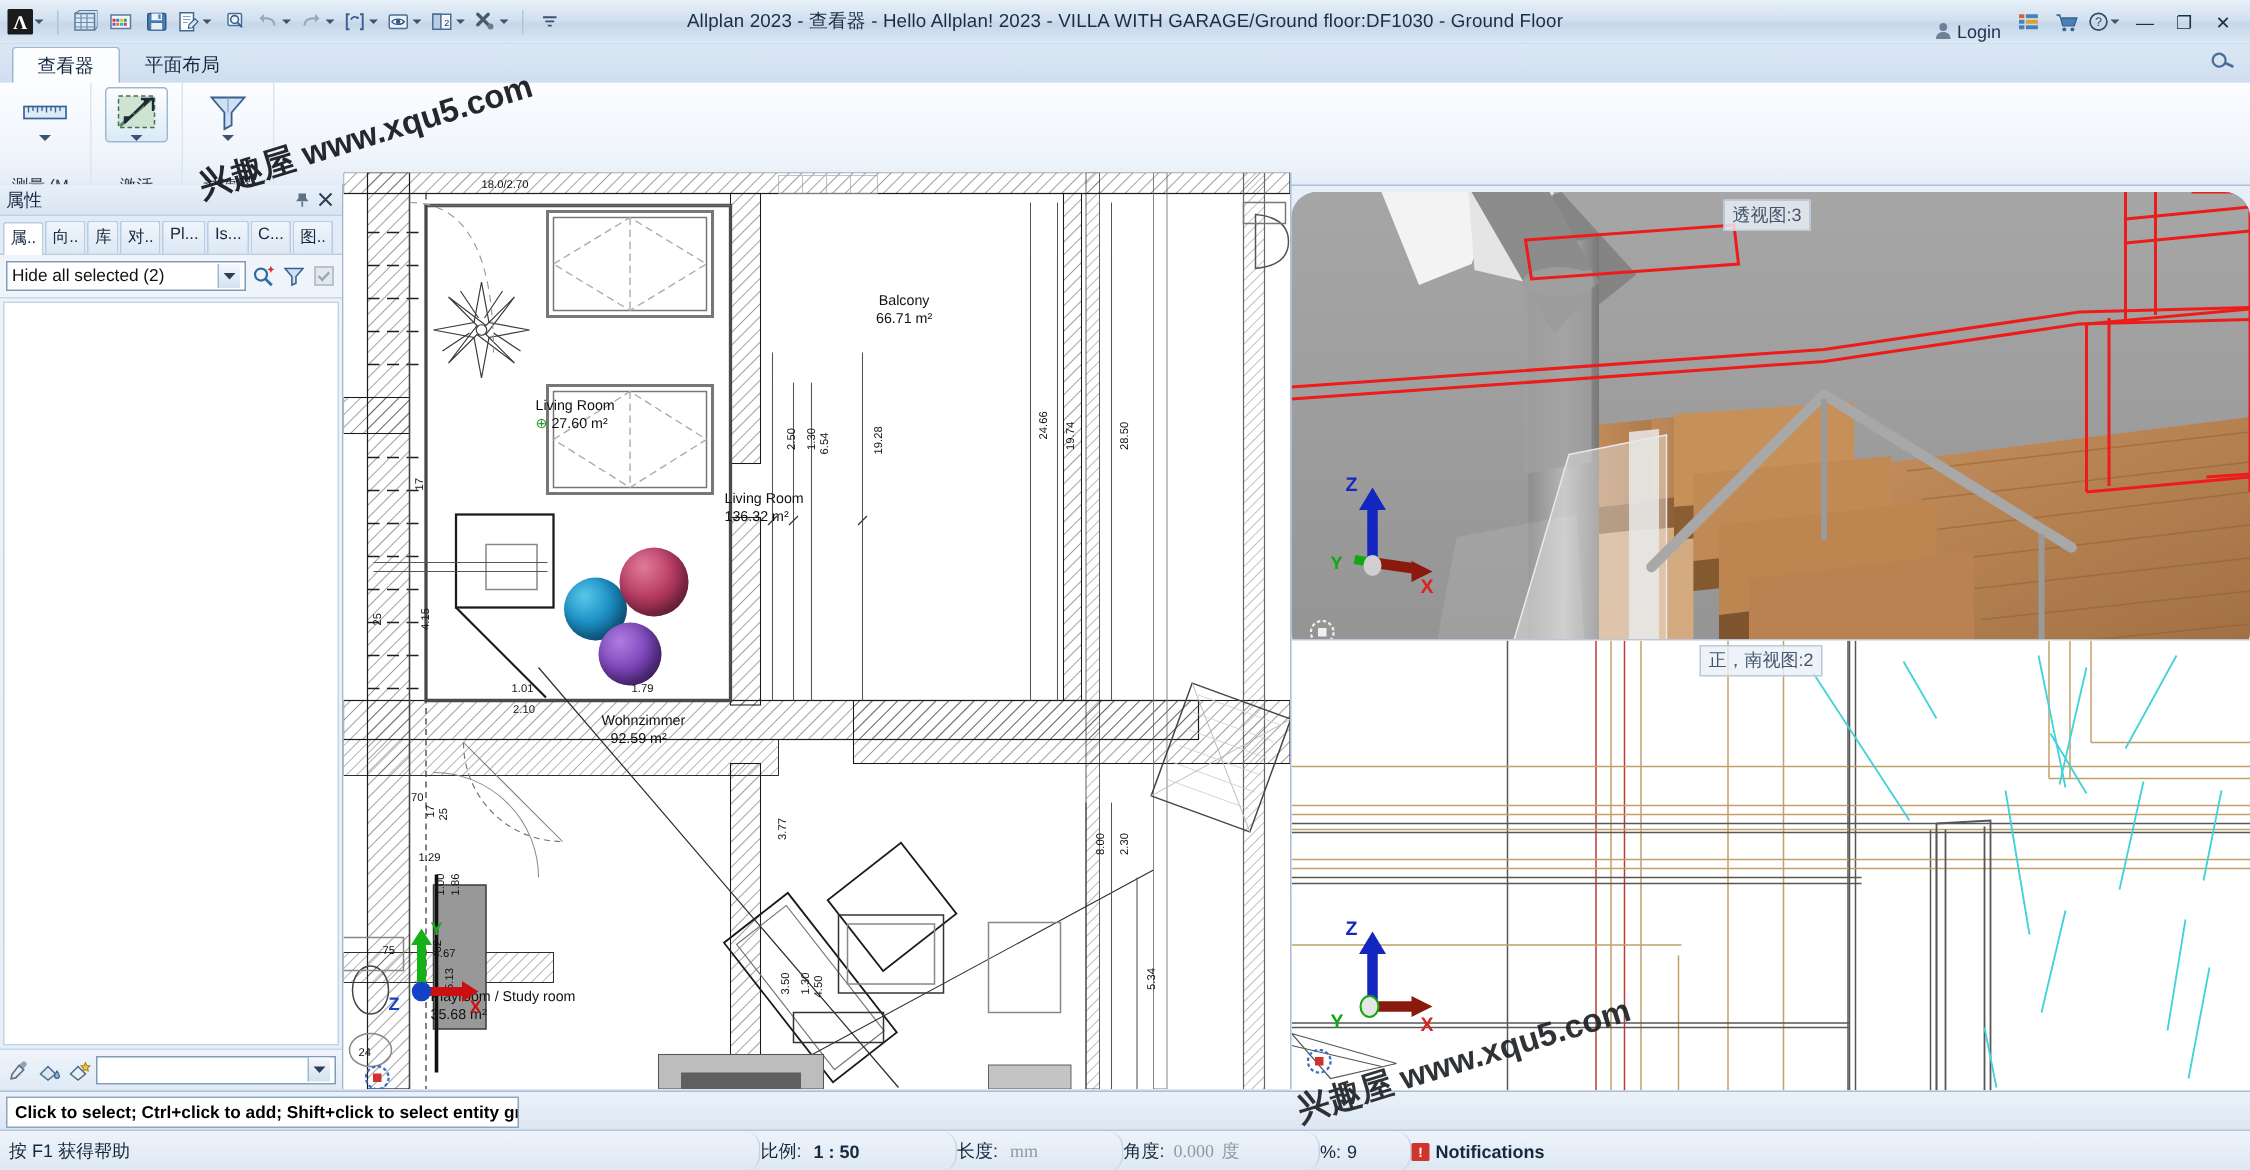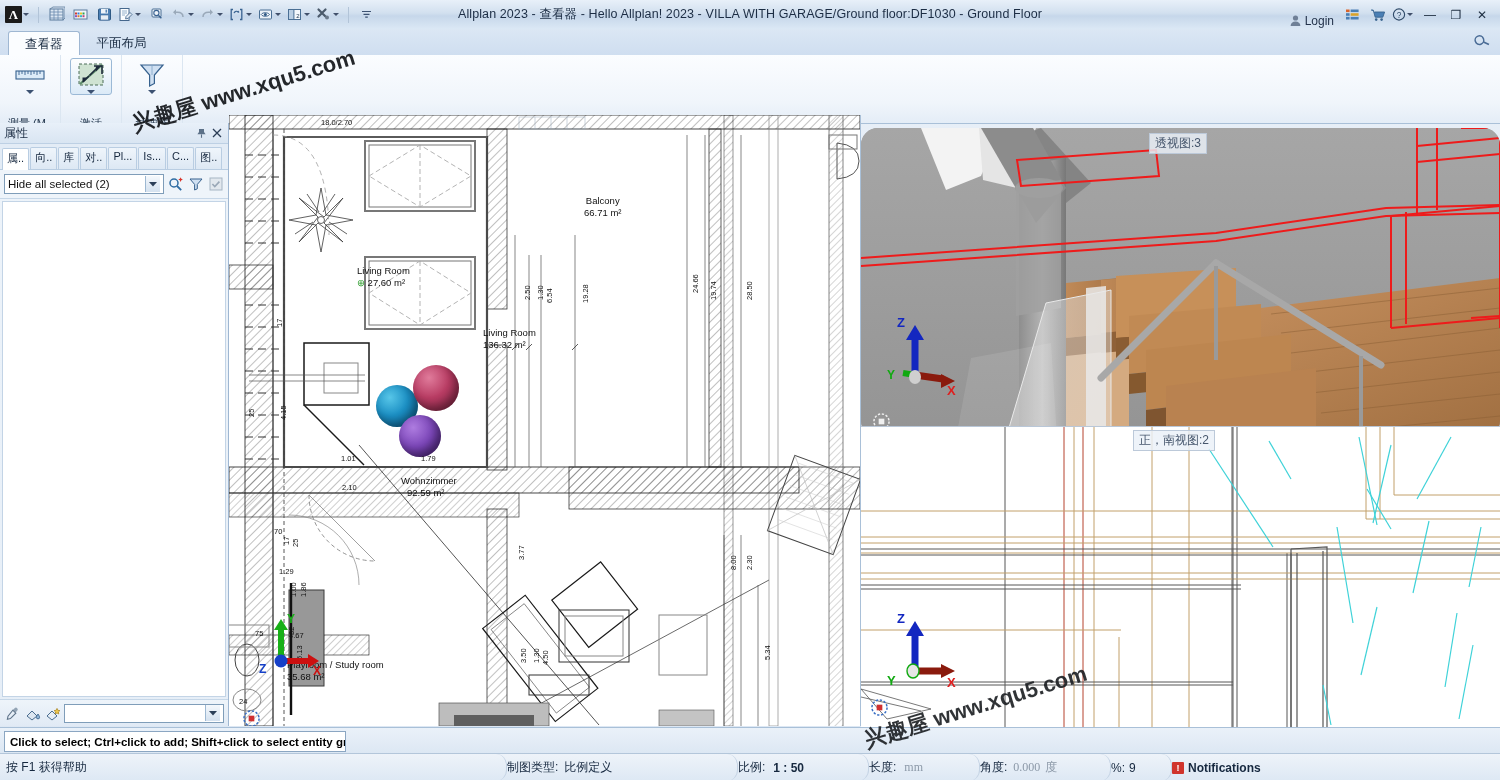--- a/index.html
+++ b/index.html
@@ -600,21 +600,21 @@
       <span>Wohnzimmer</span><br>
       <span style="margin-left:6px;">92.59 m²</span>
     </div>
     <div class="roomlabel" style="left:58px;top:544px;">
       <span>Playroom / Study room</span><br>
       <span>35.68 m²</span>
     </div>
 
     <div class="dimtxt" style="left:92px;top:3px;">18.0/2.70</div>
     <div class="dimtxt" style="left:112px;top:339px;">1.01</div>
-    <div class="dimtxt" style="left:113px;top:368px;">2.10</div>
+    <div class="dimtxt" style="left:113px;top:353px;">2.10</div>
     <div class="dimtxt" style="left:192px;top:339px;">1.79</div>
     <div class="dimtxt" style="left:28px;top:412px;margin-left:17px;">70</div>
     <div class="dimtxt" style="left:26px;top:514px;">75</div>
     <div class="dimtxt" style="left:10px;top:582px;">24</div>
     <div class="dimtxt" style="left:50px;top:452px;">1.29</div>
     <div class="dimtxt" style="left:60px;top:516px;">4.67</div>
 
     <div class="dimv" style="left:294px;top:185px;">2.50</div>
     <div class="dimv" style="left:307px;top:185px;">1.30</div>
     <div class="dimv" style="left:316px;top:188px;">6.54</div>
@@ -842,24 +842,20 @@
     </svg>
   </div>
 
   <div class="vsep" style="left:860px;top:115px;width:1px;height:611px;"></div>
 
   <div class="dlgline"></div>
   <div class="dlgbox">Click to select; Ctrl+click to add; Shift+click to select entity group</div>
 
   <div class="statusbar">
     <div class="sbcell" style="width:500px;padding-left:6px;">按 F1 获得帮助</div>
-    <div class="sbcell" style="width:230px;">
-      <span>制图类型:</span>
-      <span style="margin-left:6px;">比例定义</span>
-    </div>
     <div class="sbcell" style="width:130px;">
       <span>比例:</span>
       <span style="margin-left:8px;font-weight:bold;text-align:center;">1 : 50</span>
     </div>
     <div class="sbcell" style="width:110px;">
       <span>长度:</span>
       <span class="muted" style="margin-left:8px;">mm</span>
     </div>
     <div class="sbcell" style="width:130px;">
       <span>角度:</span>

